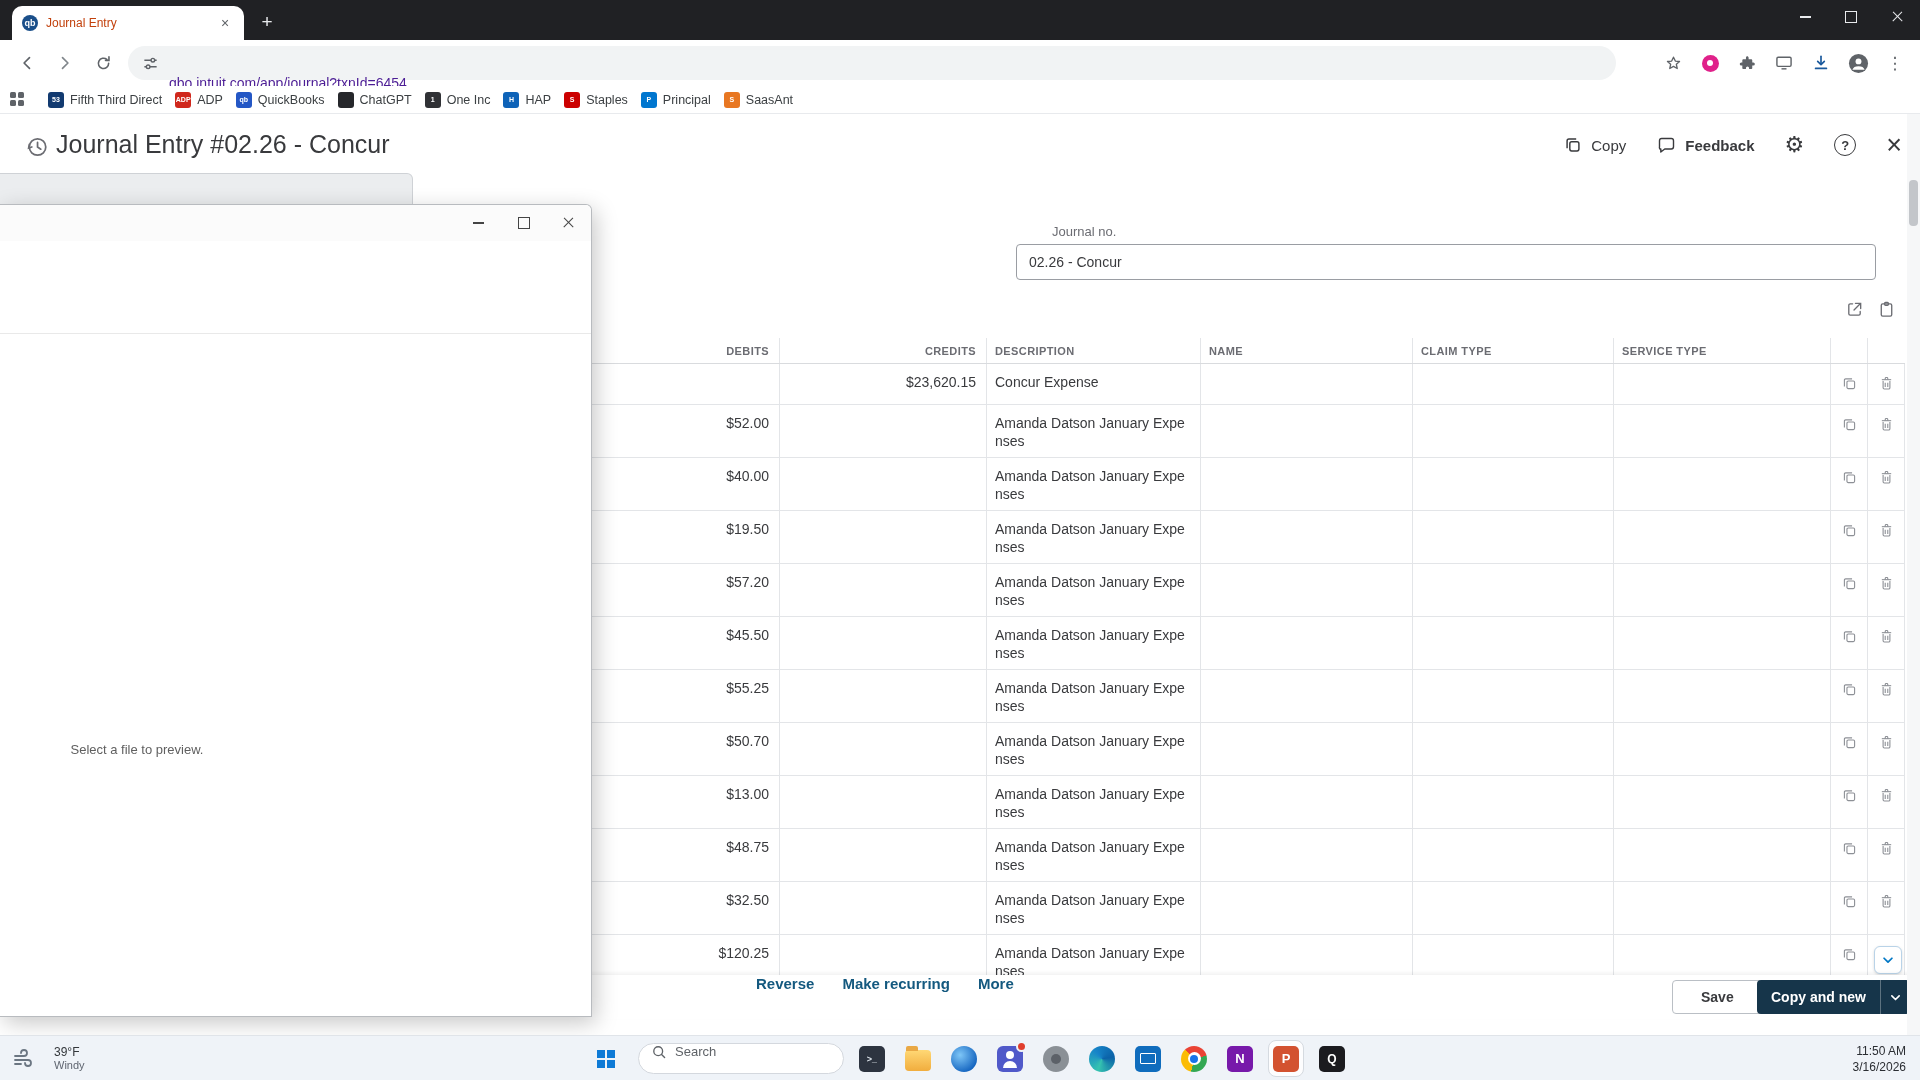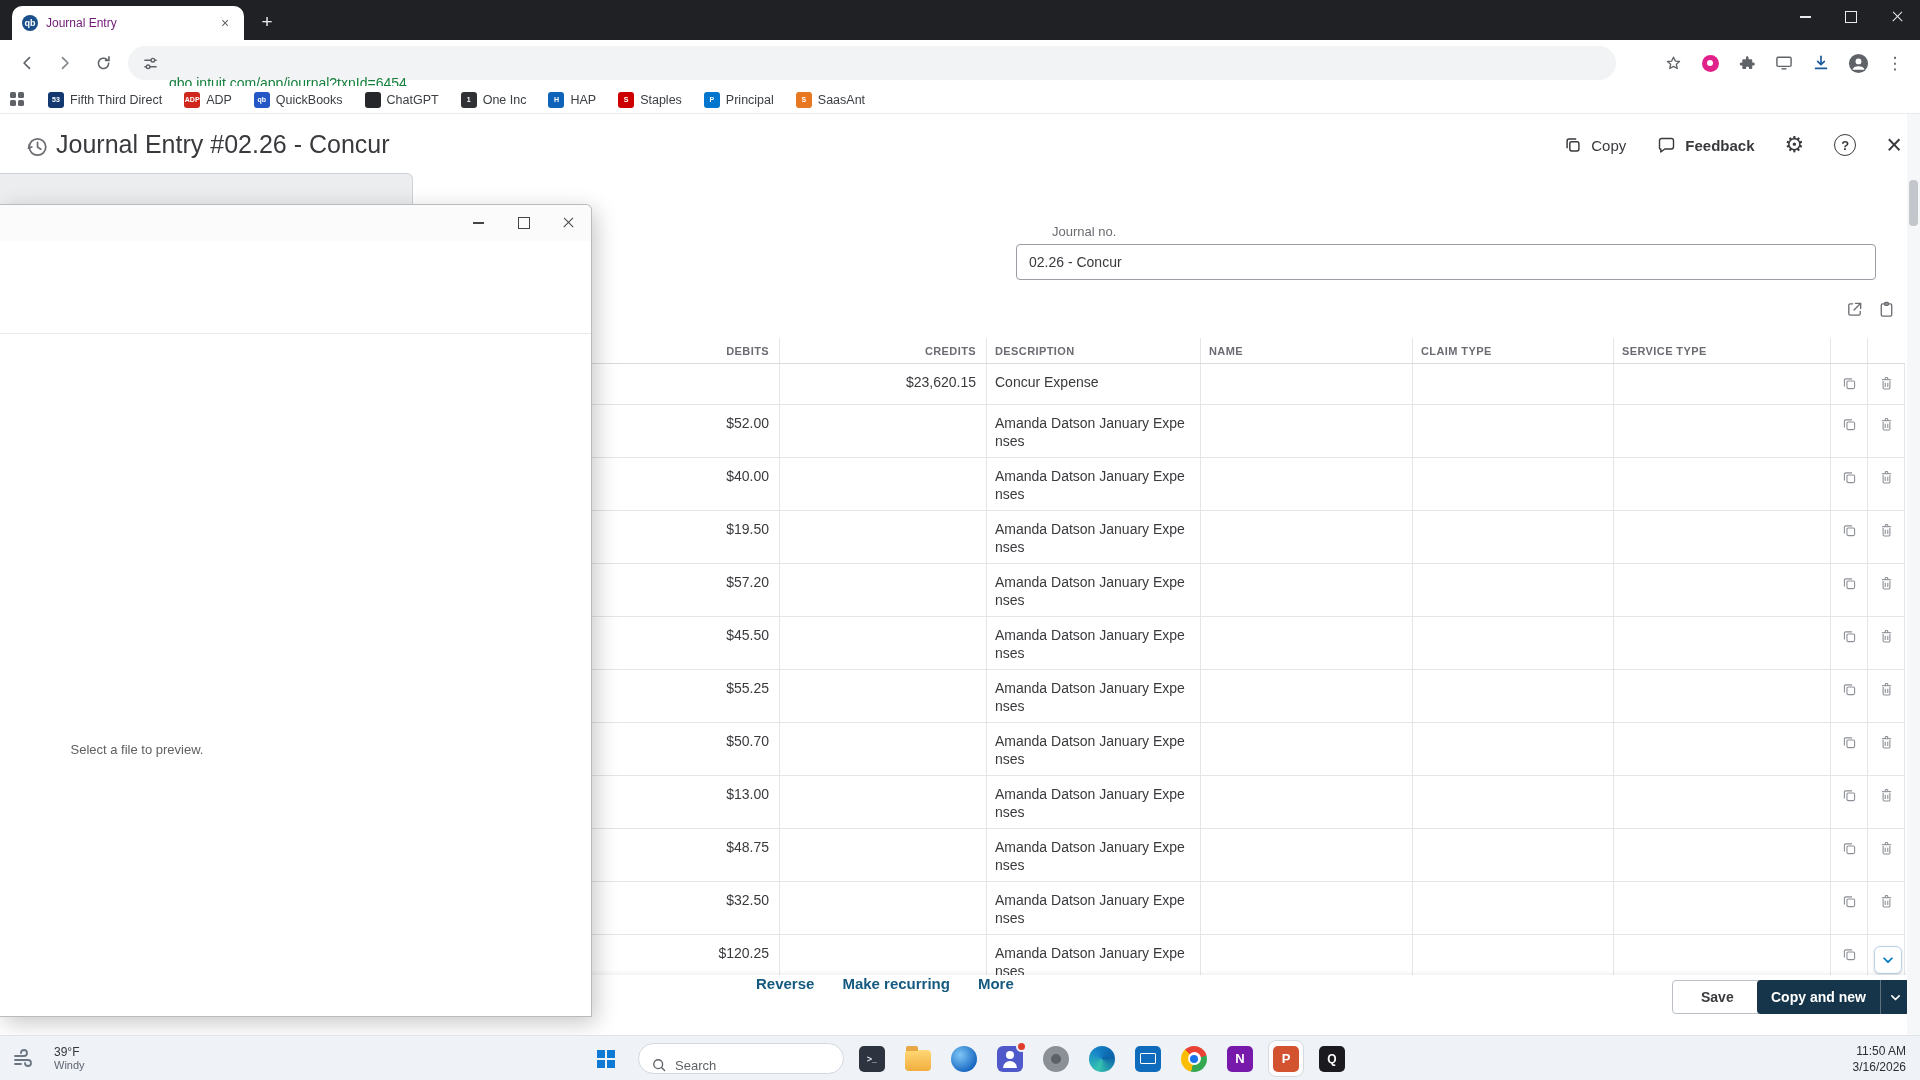--- a/index.html
+++ b/index.html
@@ -5,38 +5,38 @@
   * { margin:0; padding:0; box-sizing:border-box; }
   html,body { width:1920px; height:1080px; overflow:hidden; }
   body { font-family:"Liberation Sans", sans-serif; background:#fff; position:relative; color:#393a3d; }
 
   
   .tabbar { position:absolute; top:0; left:0; width:1920px; height:40px; background:#202124; }
   .tab { position:absolute; left:12px; bottom:0; width:232px; height:34px; background:#fff;
          border-radius:10px 10px 0 0; display:flex; align-items:center; padding:0 10px; gap:8px; }
   .favicon { width:16px; height:16px; border-radius:50%; background:#1a4f8a; color:#fff; font-size:9px;
              font-weight:bold; display:flex; align-items:center; justify-content:center; flex:none; }
-  .tab-title { font-size:12px; color:#701a75; flex:1; white-space:nowrap; overflow:hidden; }
+  .tab-title { font-size:12px; color:#c2410c; flex:1; white-space:nowrap; overflow:hidden; }
   .tab-close { font-size:14px; color:#5f6368; width:18px; height:18px; display:flex; align-items:center; justify-content:center; border-radius:50%; }
   .newtab { position:absolute; left:254px; top:9px; width:26px; height:26px; display:flex; align-items:center;
             justify-content:center; color:#e8eaed; font-size:19px; border-radius:50%; }
   .win-controls { position:absolute; right:0; top:0; height:34px; display:flex; }
   .wc { width:46px; height:34px; display:flex; align-items:center; justify-content:center; position:relative; }
   .wc-min::before { content:""; width:11px; height:1.5px; background:#e8eaed; }
   .wc-max::before { content:""; width:10px; height:10px; border:1.2px solid #e8eaed; }
   .wc-x::before, .wc-x::after { content:""; position:absolute; width:13px; height:1.4px; background:#e8eaed; }
   .wc-x::before { transform:rotate(45deg); } .wc-x::after { transform:rotate(-45deg); }
 
   
   .toolbar { position:absolute; top:40px; left:0; width:1920px; height:46px; background:#fff;
              display:flex; align-items:center; padding:0 14px 0 10px; gap:4px; }
   .navbtn { width:34px; height:34px; display:flex; align-items:center; justify-content:center; flex:none; }
   .urlbar { width:1488px; height:34px; background:#f1f3f4; border-radius:17px; display:flex;
             align-items:center; padding:0 14px; gap:10px; flex:none; margin-left:4px; }
-  .url-text { font-size:14px; color:#15803d; white-space:nowrap;margin-top:40px; }
+  .url-text { font-size:14px; color:#4c1d95; white-space:nowrap;margin-top:40px; }
   .tool-right { margin-left:auto; display:flex; align-items:center; gap:15px; }
   .tool-ico { width:22px; height:22px; display:flex; align-items:center; justify-content:center; }
   .pink-ext { width:17px; height:17px; border-radius:50%; background:#e0218a; position:relative; }
   .pink-ext::after { content:""; position:absolute; left:5.5px; top:5.5px; width:6px; height:6px; border-radius:50%; background:#fff; }
   .kebab { font-size:17px; color:#5f6368; }
 
   
   .bookmarks { position:absolute; top:86px; left:0; width:1920px; height:28px; background:#fff;
                border-bottom:1px solid #e8eaed; display:flex; align-items:center; padding:0 10px; gap:22px; }
   .apps-grid { width:16px; height:16px; display:grid; grid-template-columns:6px 6px; grid-template-rows:6px 6px; gap:2px; }
@@ -115,21 +115,21 @@
   
   .taskbar { position:absolute; bottom:0; left:0; width:1920px; height:45px; background:#eff3f8;
              border-top:1px solid #e0e4e9; z-index:100; }
   .weather { position:absolute; left:12px; top:0; height:45px; display:flex; align-items:center; gap:18px; }
   .weather-temp { font-size:12px; color:#33373b; line-height:14px; }
   .weather-cond { font-size:11px; color:#5f6570; line-height:13px; }
   .startbtn { position:absolute; left:588px; top:7px; width:36px; height:31px; display:flex; align-items:center; justify-content:center; }
   .win-logo { display:grid; grid-template-columns:8px 8px; grid-template-rows:8px 8px; gap:2px; }
   .win-logo span { background:#0e7ad6; }
   .searchbox { position:absolute; left:638px; top:7px; width:206px; height:31px; background:#fff;
-               border:1px solid #d4d8de; border-radius:16px; display:flex; align-items:flex-end; padding:0 12px; gap:8px; }
+               border:1px solid #d4d8de; border-radius:16px; display:flex; align-items:flex-start; padding:0 12px; gap:8px; }
   .search-label { font-size:13px; color:#5f6368; }
   .apps { position:absolute; left:854px; top:4px; display:flex; gap:10px; }
   .appwrap { width:36px; height:37px; border-radius:8px; display:flex; align-items:center; justify-content:center; position:relative; }
   .appwrap.active { background:#fdfdfe; border:1px solid #d5dae0; }
   .ico { width:26px; height:26px; position:relative; display:flex; align-items:center; justify-content:center;
          color:#fff; font-weight:bold; font-size:13px; }
   .i-term { background:#2d3440; border-radius:5px; font-size:9px; color:#dfe6ec; }
   .i-folder { background:linear-gradient(#ffd875,#f1ad3e); border-radius:4px; margin-top:3px; height:21px; }
   .i-folder::before { content:""; position:absolute; top:-4px; left:1px; width:12px; height:5px; background:#e9a845; border-radius:2px 2px 0 0; }
   .i-edge { border-radius:50%; background:radial-gradient(circle at 35% 35%, #7ec6f7, #1565c0 75%); }
@@ -231,21 +231,21 @@
   </div>
 </div>
 
 <div class="bookmarks">
   <div class="apps-grid">
       <span></span>
       <span></span>
       <span></span>
       <span></span>
     </div>
-  <div style="display:flex; align-items:center; gap:22px;">
+  <div style="display:flex; align-items:center; gap:13px;">
 
       <div class="bm">
         <span class="bm-ico" style="background: rgb(18, 58, 112);">53</span>
         <span class="bm-label">Fifth Third Direct</span>
       </div>
 
       <div class="bm">
         <span class="bm-ico" style="background: rgb(208, 39, 28);">ADP</span>
         <span class="bm-label">ADP</span>
       </div>

